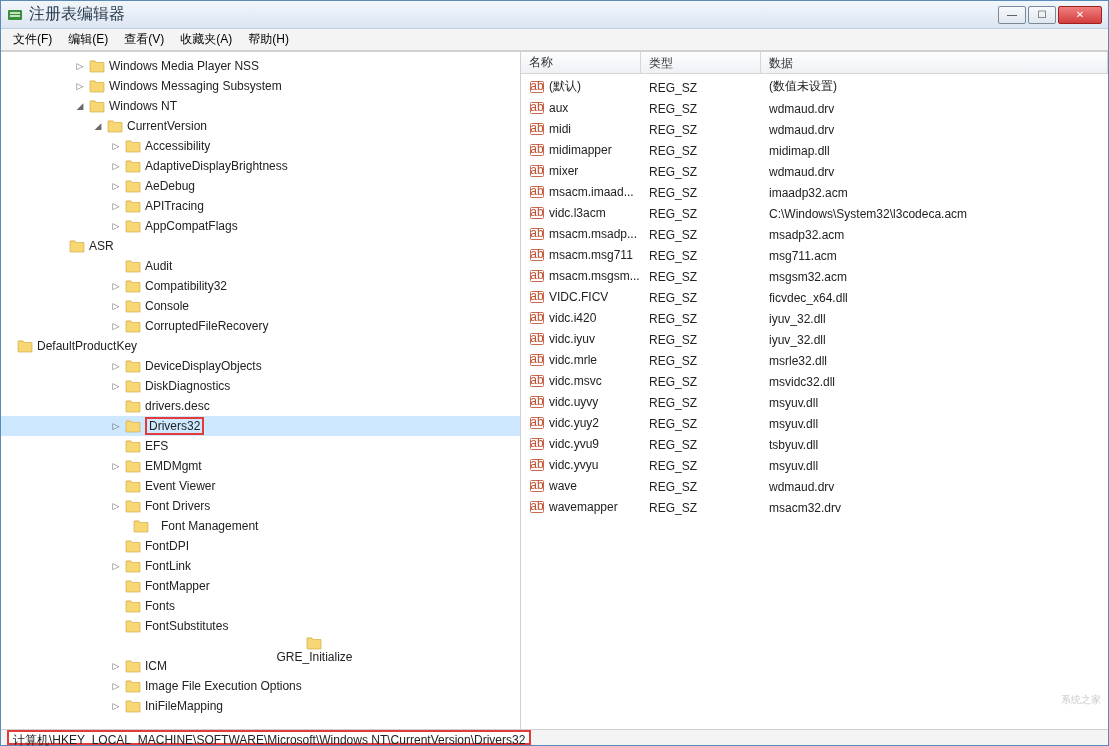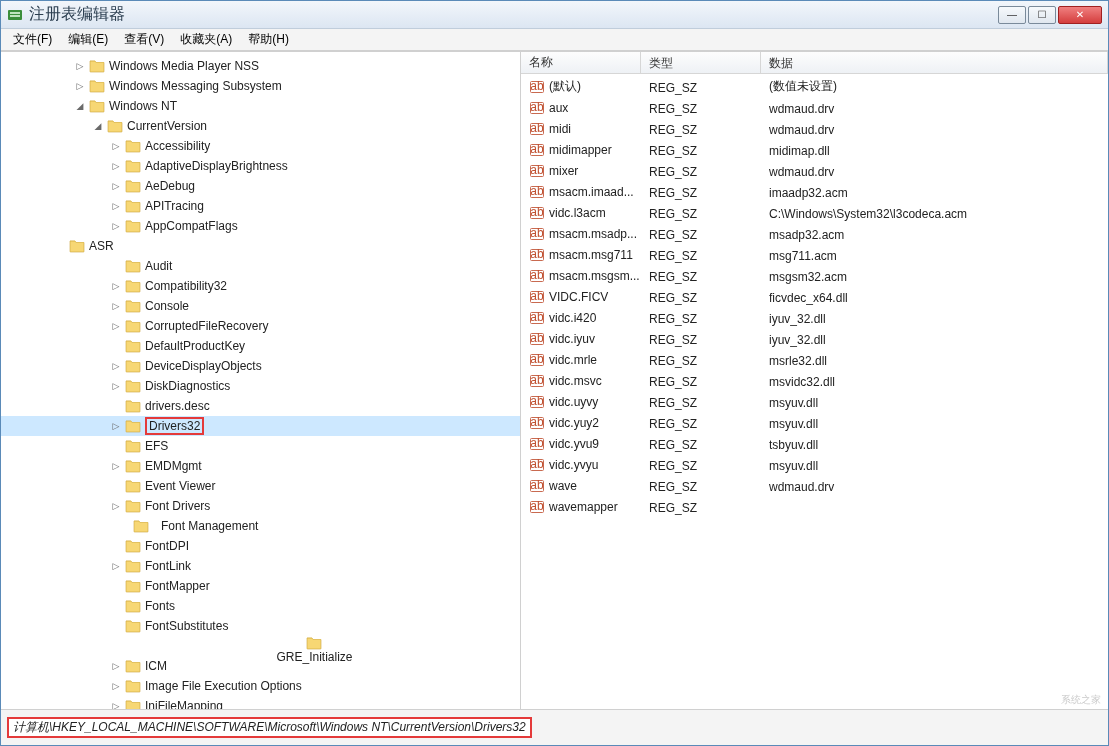--- a/index.html
+++ b/index.html
@@ -29,21 +29,21 @@
 .list-pane { flex:1; display:flex; flex-direction:column; background:#fff; }
 .list-header { height:22px; display:flex; border-bottom:1px solid #d6d6d6; background:linear-gradient(#fdfdfd,#eef1f5); }
 .list-header .col { border-right:1px solid #d6d6d6; padding:3px 8px; color:#333; cursor:default; }
 .list-body { flex:1; overflow-y:auto; }
 .row { display:flex; height:21px; align-items:flex-end; cursor:default; }
 .cell { padding:0 8px; overflow:hidden; text-overflow:ellipsis; white-space:nowrap; color:#222; }
 .val-icon { width:16px; height:16px; margin-right:4px; flex:none; }
 .c-name { width:120px; display:flex; align-items:center; }
 .c-type { width:120px; }
 .c-data { flex:1; }
-.statusbar { height:36px; border-top:1px solid #d0d0d0; display:flex; align-items:center; padding:0 6px; background:#f4f4f4;font-style:italic; }
+.statusbar { height:16px; border-top:1px solid #d0d0d0; display:flex; padding:0 6px; background:#f4f4f4; }
 .statusbar .path { border:2px solid #e43a3a; padding:0 4px; color:#222; background:#fff; }
 .watermark { position:absolute; right:8px; bottom:26px; width:150px; height:40px; opacity:.35; pointer-events:none; font-size:10px; color:#666; display:flex; align-items:center; justify-content:flex-end; }
 </style>
 </head>
 <body>
 
 <div class="window">
 
   <div class="titlebar">
     <span class="app-icon">
@@ -206,21 +206,21 @@
           <div class="node" style="padding-left: 108px;">
             <span class="expander">▷</span>
             <span class="folder-icon">
               <svg viewBox="0 0 16 14">
                 <path d="M1 2h5l1 1.5h8v9a.5.5 0 0 1-.5.5h-13A.5.5 0 0 1 1 12.5z" fill="#f7d774" stroke="#c9a33a" stroke-width=".6"></path>
                 <path d="M1 2h5l1 1.5h8" fill="none" stroke="#e6c257" stroke-width=".6"></path>
               </svg>
             </span>
             <span class="node-label">CorruptedFileRecovery</span>
           </div>
-          <div class="node" style="padding-left: 108px;">
+          <div class="node" style="">
             <span class="expander"></span>
             <span class="folder-icon">
               <svg viewBox="0 0 16 14">
                 <path d="M1 2h5l1 1.5h8v9a.5.5 0 0 1-.5.5h-13A.5.5 0 0 1 1 12.5z" fill="#f7d774" stroke="#c9a33a" stroke-width=".6"></path>
                 <path d="M1 2h5l1 1.5h8" fill="none" stroke="#e6c257" stroke-width=".6"></path>
               </svg>
             </span>
             <span class="node-label">DefaultProductKey</span>
           </div>
           <div class="node" style="padding-left: 108px;">
@@ -635,20 +635,21 @@
           </div>
           <div class="row">
             <div class="cell c-name">
               <span class="val-icon"><svg viewBox="0 0 16 16">
                   <rect x="1.5" y="2.5" width="13" height="11" rx="1" fill="#fff" stroke="#c96a50"></rect>
                   <text x="8" y="11" text-anchor="middle" font-size="7" fill="#c05030" font-family="Arial">ab</text>
                 </svg></span>
               <span>wavemapper</span>
             </div>
             <div class="cell c-type">REG_SZ</div>
+            <div class="cell c-data">msacm32.drv</div>
           </div>
         </div>
     </div>
 
   </div>
 
   <div class="statusbar">
     <span class="path">计算机\HKEY_LOCAL_MACHINE\SOFTWARE\Microsoft\Windows NT\CurrentVersion\Drivers32</span>
   </div>
 

